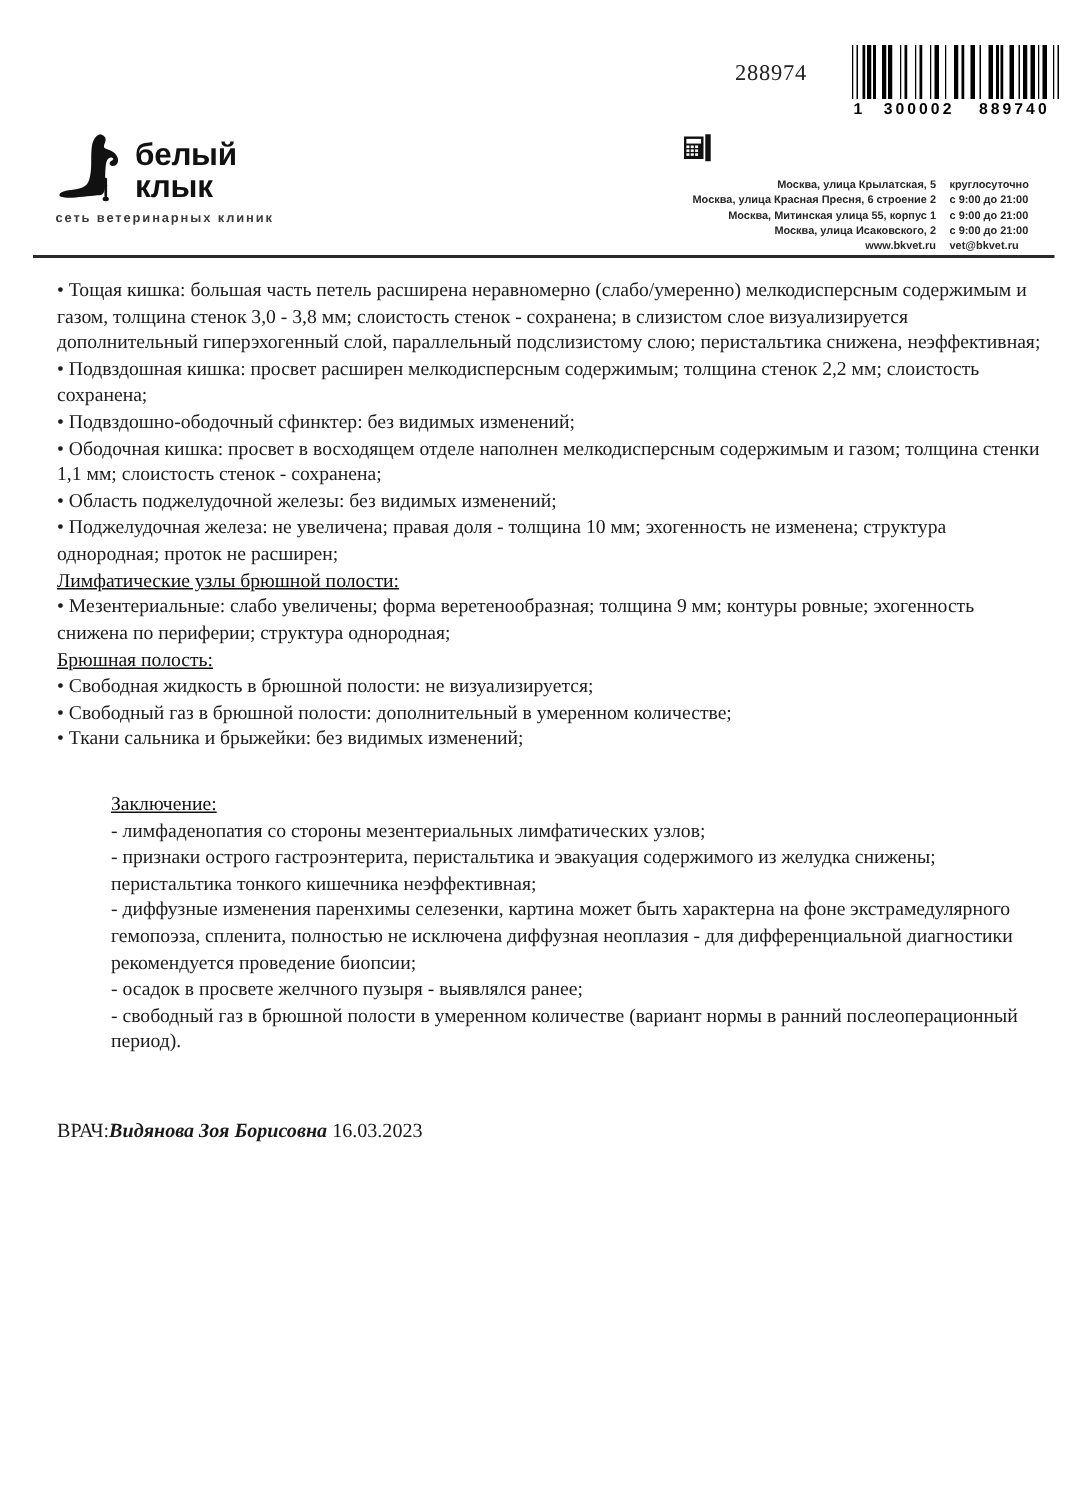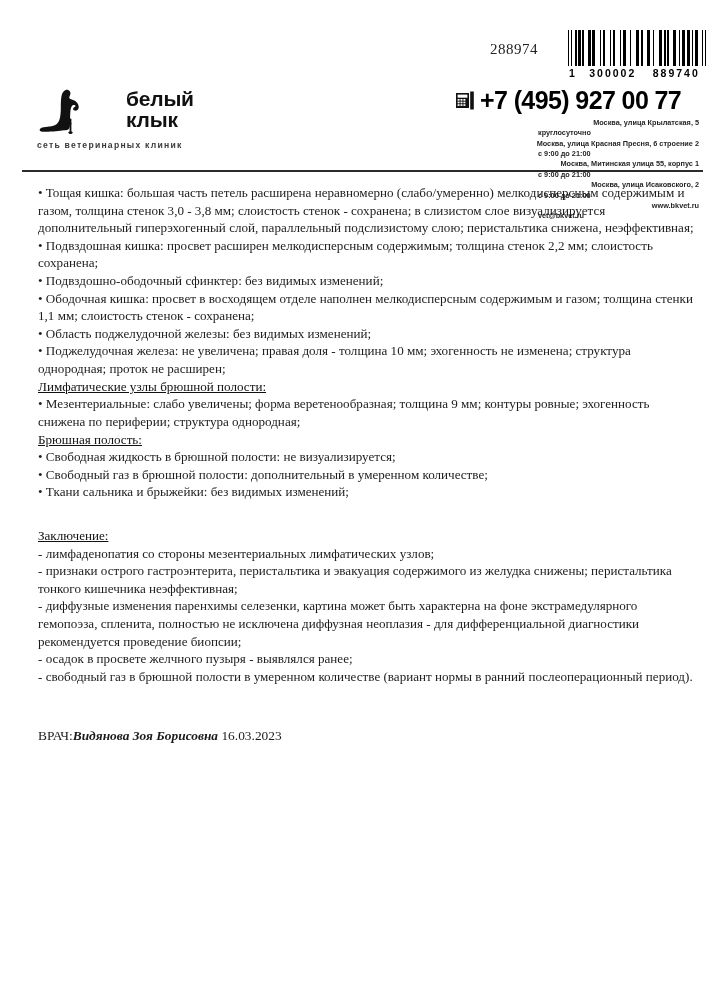--- a/index.html
+++ b/index.html
@@ -66,21 +66,21 @@
 
   
   .logo {
     position: absolute;
     left: 37px;
     top: 88px;
     width: 175px;
   }
   .logo-row {
     display: flex;
-    gap: 36px;
+    align-items: flex-end;
   }
   .logo-mark {
     width: 52px;
     height: 50px;
     margin-right: 1px;
     flex: none;
   }
   .logo-title {
     font-family: "Liberation Sans", sans-serif;
     font-size: 21px;
@@ -132,21 +132,20 @@
     font-family: "Liberation Sans", sans-serif;
     font-size: 7.3px;
     font-weight: bold;
     color: #262626;
     line-height: 1.42;
   }
   .addr-line {
     display: flex;
     justify-content: flex-end;
     white-space: nowrap;
-    flex-direction: column;
   }
   .addr-left {
     text-align: right;
     min-width: 170px;
   }
   .addr-right {
     text-align: left;
     width: 66px;
     padding-left: 9px;
   }
@@ -177,20 +176,21 @@
     font-size: 13.1px;
     line-height: 1.345;
     font-weight: normal;
     text-decoration: underline;
     color: #111;
     margin: 0;
     display: block;
   }
   .gap-before {
     margin-top: 26px;
+    margin-left: 36px;
   }
   .signature {
     margin-top: 42px;
     font-size: 13.4px;
     line-height: 1.35;
   }
   .sig-name {
     font-weight: bold;
     font-style: italic;
   }
@@ -295,21 +295,20 @@
           <rect x="8.4" y="9.0" width="2.0" height="1.7"></rect>
           <rect x="2.6" y="11.6" width="2.0" height="1.7"></rect>
           <rect x="5.5" y="11.6" width="2.0" height="1.7"></rect>
           <rect x="8.4" y="11.6" width="2.0" height="1.7"></rect>
           <rect x="2.6" y="14.2" width="2.0" height="1.7"></rect>
           <rect x="5.5" y="14.2" width="2.0" height="1.7"></rect>
           <rect x="8.4" y="14.2" width="2.0" height="1.7"></rect>
         </g>
         <rect x="15.2" y="1.5" width="3.6" height="18" fill="#111"></rect>
       </svg>
-      <div class="phone-number">+7 (495) 927 00 77</div>
     </div>
 
     <div class="addresses" id="addresses">
         <div class="addr-line">
           <span class="addr-left">Москва, улица Крылатская, 5</span>
           <span class="addr-right">круглосуточно</span>
         </div>
         <div class="addr-line">
           <span class="addr-left">Москва, улица Красная Пресня, 6 строение 2</span>
           <span class="addr-right">с 9:00 до 21:00</span>

